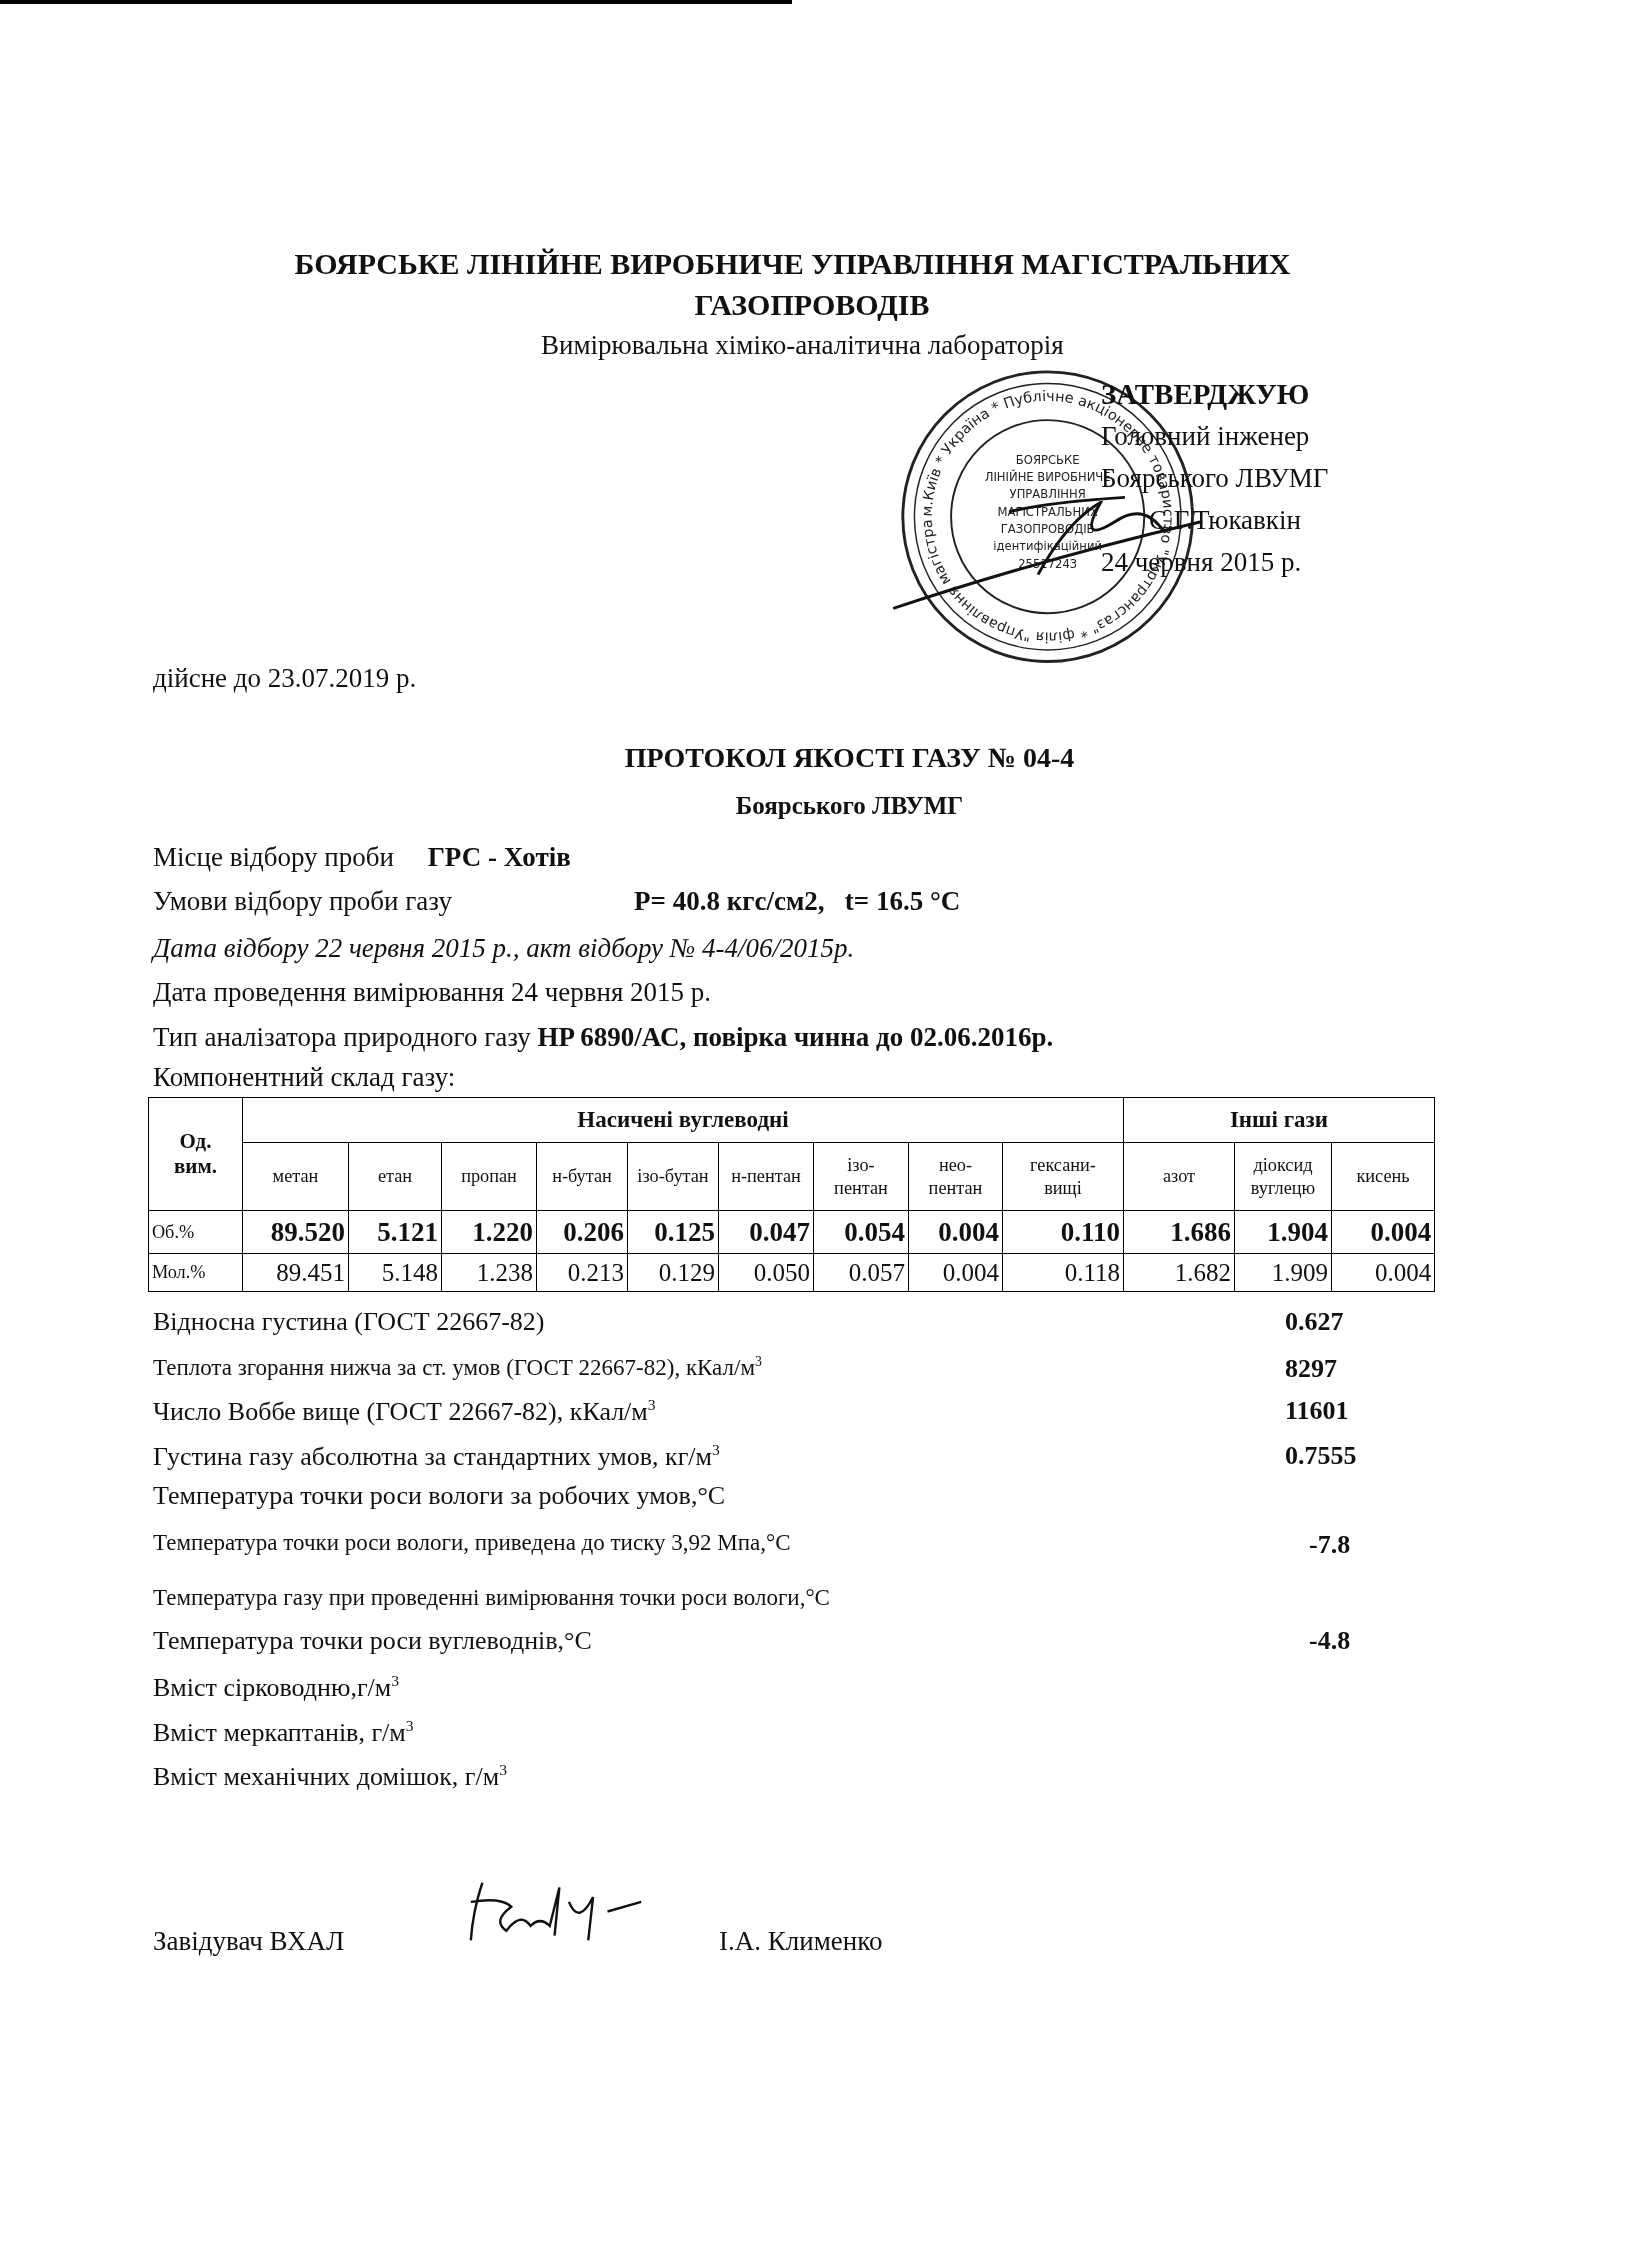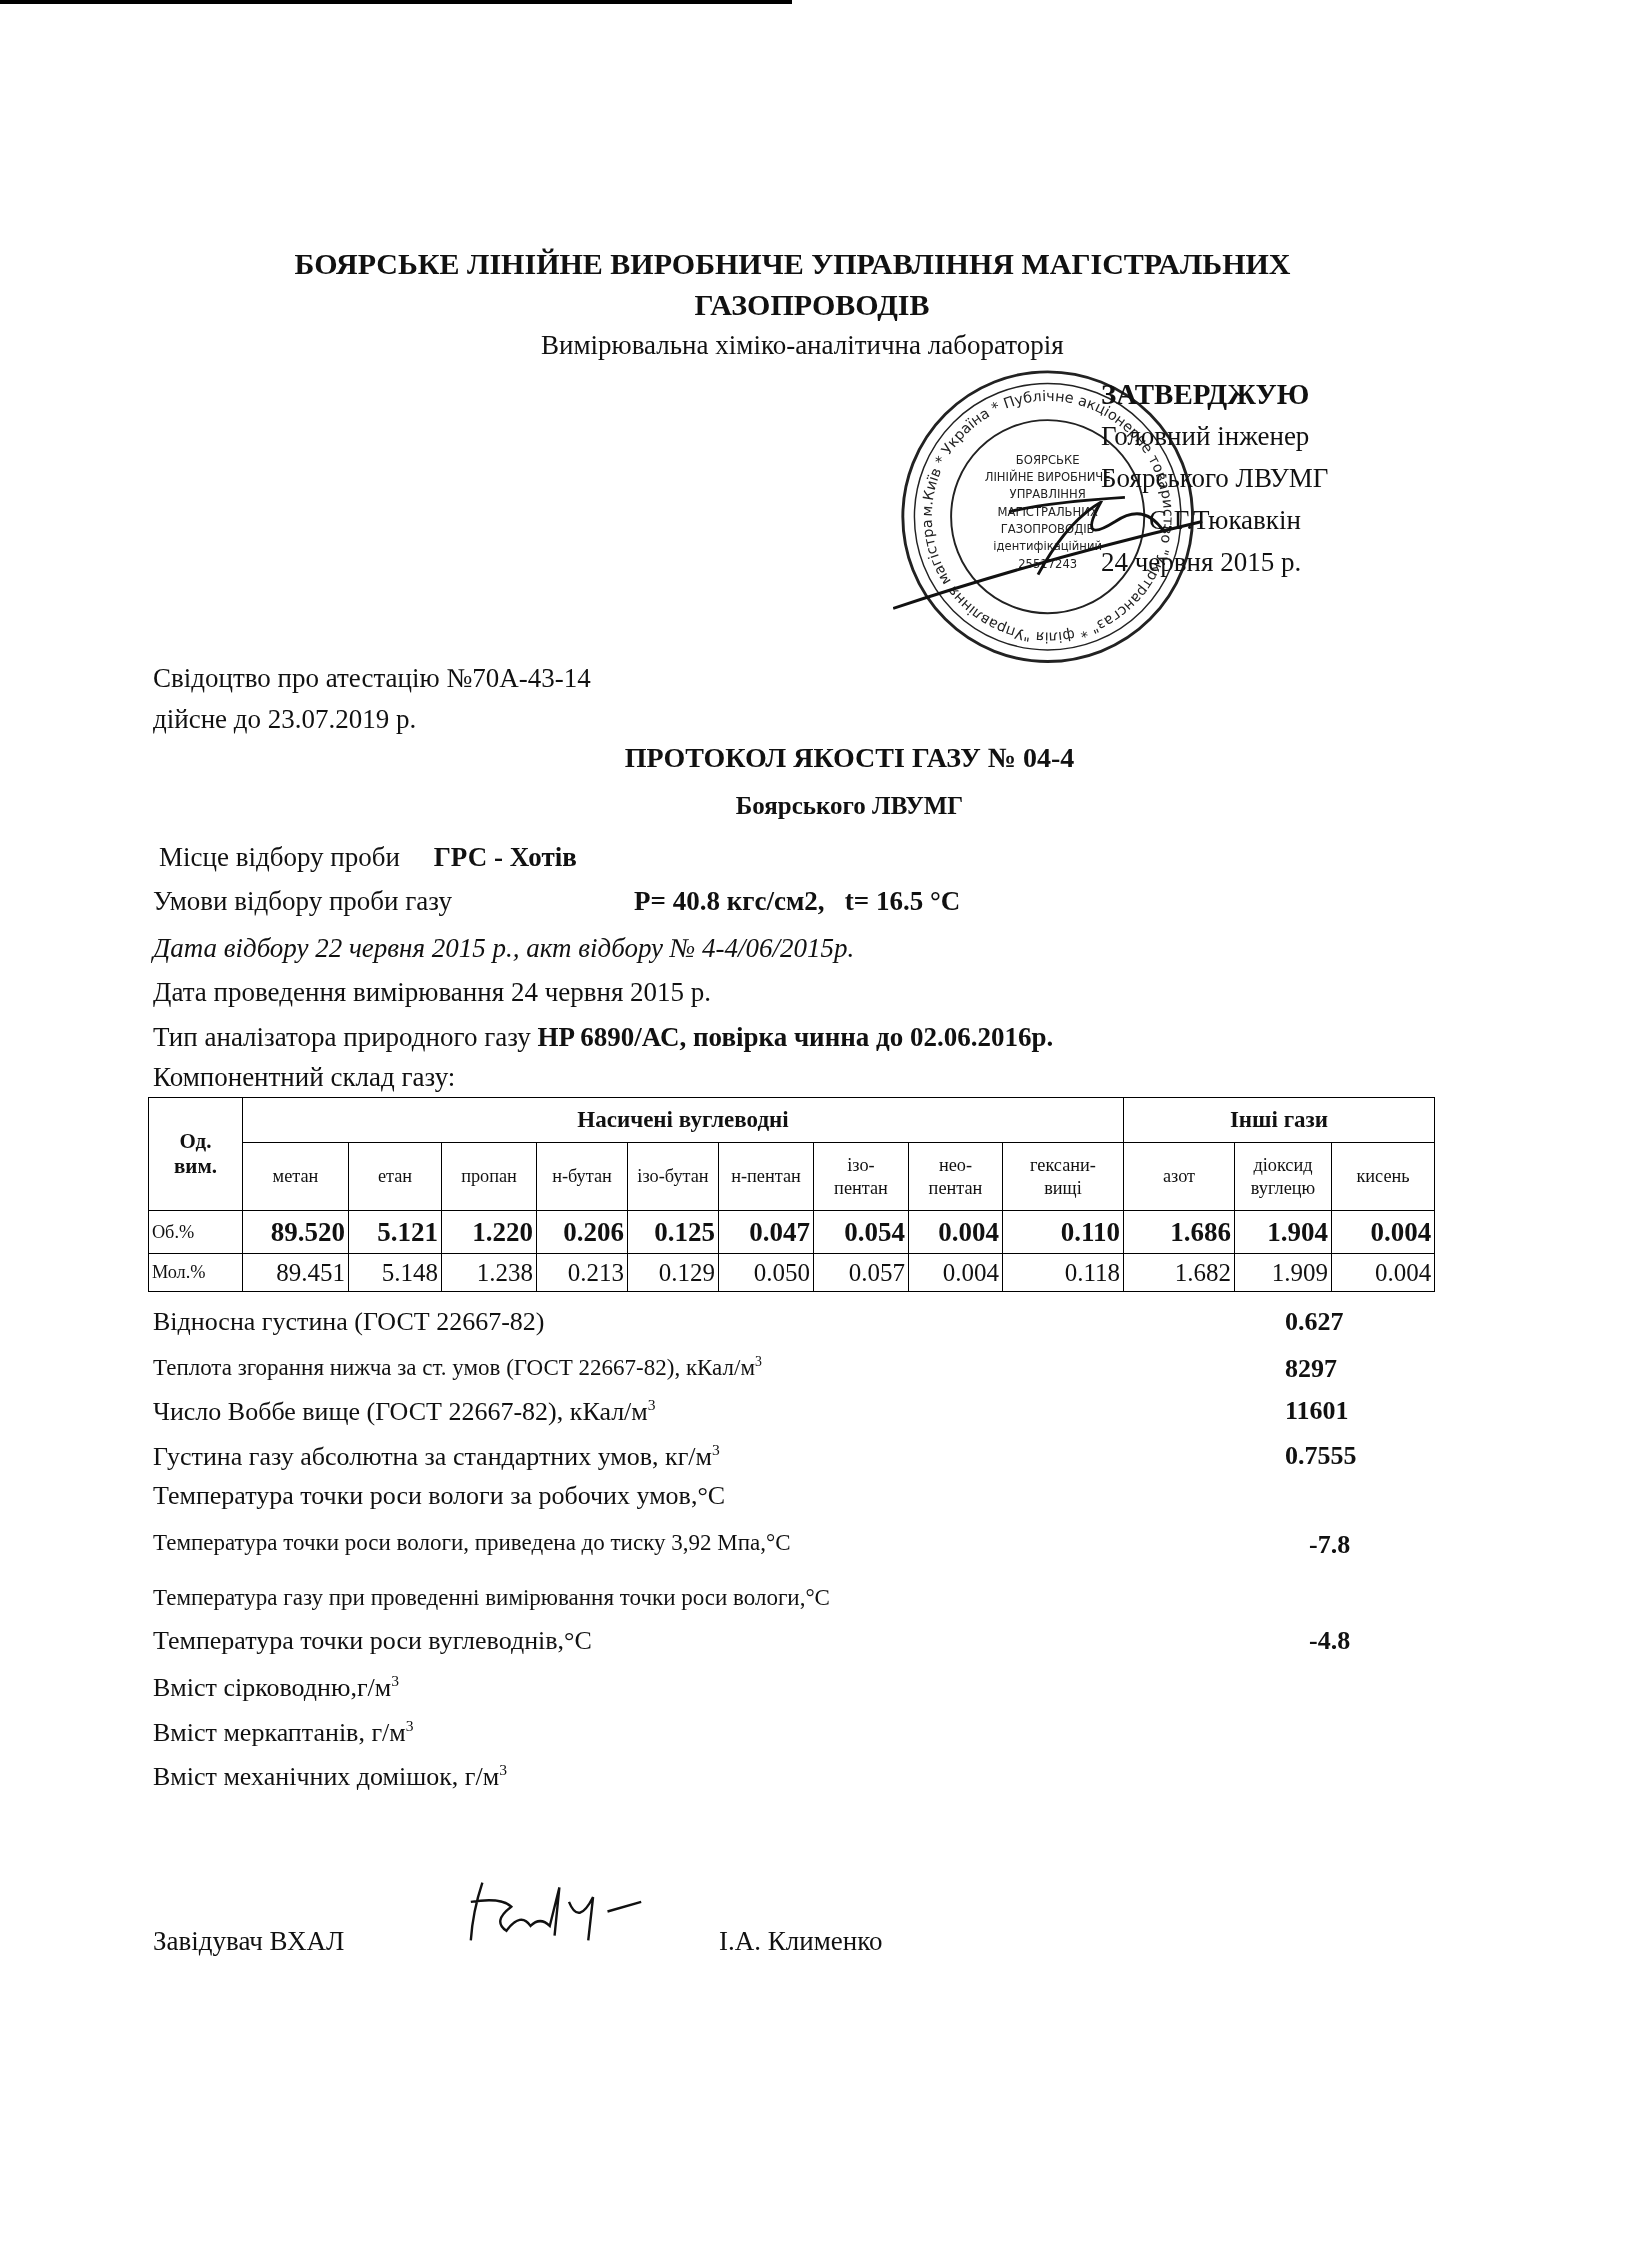--- a/index.html
+++ b/index.html
@@ -68,28 +68,27 @@
 
 <div class="abs approve" style="top:373px;">
   <div class="head">ЗАТВЕРДЖУЮ</div>
   <div style="padding-left:-9.7px">Головний інженер</div>
   <div>Боярського ЛВУМГ</div>
   <div style="padding-left:48px">С.Г.Тюкавкін</div>
   <div style="margin-left:0px">24 червня 2015 р.</div>
 </div>
 
 <div class="abs cert">
-  <div>Свідоцтво про атестацію №70А-43-14</div>
   <div>дійсне до 23.07.2019 р.</div>
 </div>
 
 <div class="abs protocol-title">ПРОТОКОЛ ЯКОСТІ ГАЗУ  № 04-4</div>
 <div class="abs protocol-sub">Боярського ЛВУМГ</div>
 
-<div class="abs info" style="top:842px;margin-left:6px;">
+<div class="abs info" style="top:842px;">
   <span>Місце відбору проби</span>
   <b style="margin-left:27px">ГРС - Хотів</b>
 </div>
 <div class="abs info" style="top:886px;">
   <span>Умови відбору проби газу</span>
   <b style="position:absolute; left:481px; white-space:pre">P= 40.8 кгс/см2,   t= 16.5 °С</b>
 </div>
 <div class="abs info" style="top:933px;font-style:italic;">Дата відбору 22 червня 2015 р., акт відбору № 4-4/06/2015р.</div>
 <div class="abs info" style="top:977px;">Дата проведення вимірювання 24 червня 2015 р.</div>
 <div class="abs info" style="top:1022px;">

